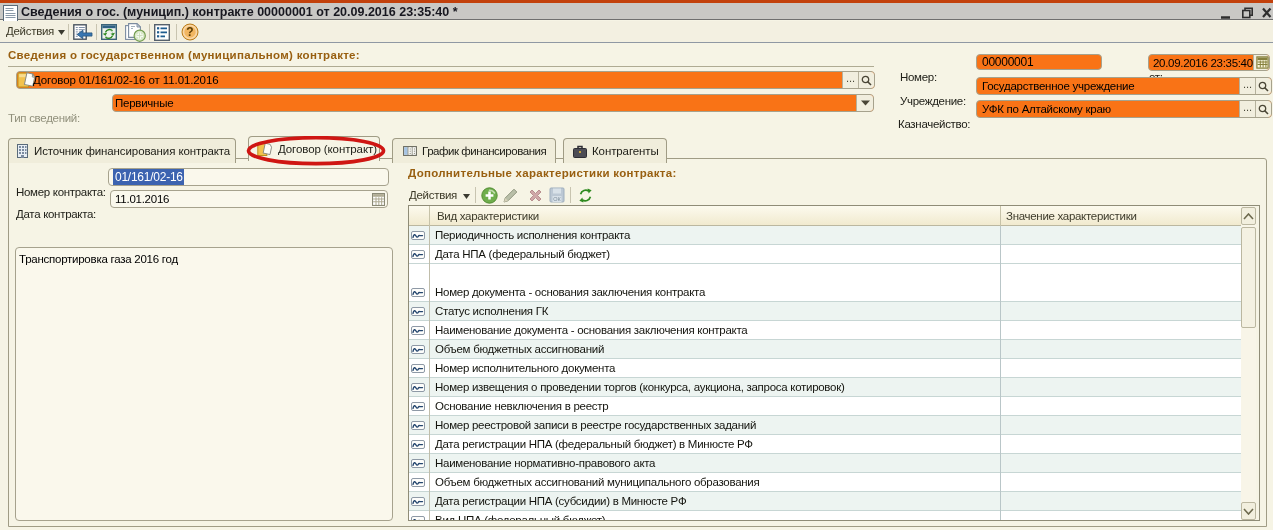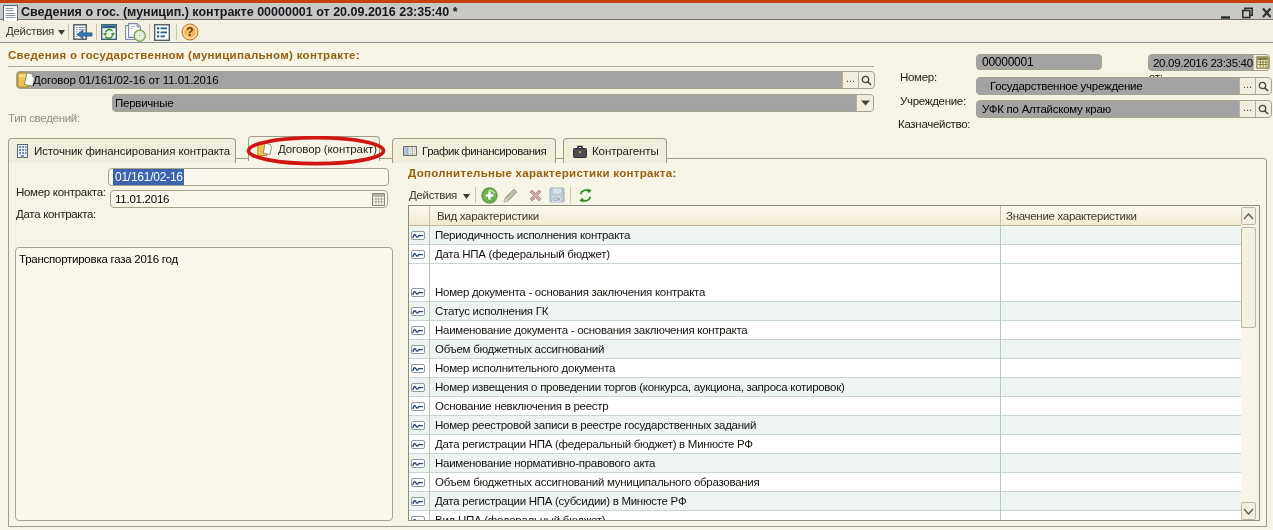--- a/index.html
+++ b/index.html
@@ -15,21 +15,21 @@
 
 #mtb { position:absolute; left:0; top:21px; width:1273px; height:22px; background:#F3F0E1;
   border-bottom:1px solid #8F98A3; }
 .tsep { position:absolute; top:3px; width:1px; height:16px; background:#C8C4B0; }
 .act { font-size:11.5px; letter-spacing:-0.3px; color:#3c3927; }
 
 
 .mhead { position:absolute; font-size:11.5px; font-weight:bold; color:#985F10; letter-spacing:0.3px; white-space:nowrap; }
 
 
-.fld { position:absolute; background:#a3a3a3; border:1px solid #A6A28D; border-radius:4px; display:flex; align-items:center; overflow:hidden; }
+.fld { position:absolute; background:#f97316; border:1px solid #A6A28D; border-radius:4px; display:flex; align-items:center; overflow:hidden; }
 .fld.cream { background:#FAF8EC; }
 .fld .txt { font-size:11.5px; letter-spacing:-0.25px; color:#000; white-space:nowrap; }
 .btnpart { background:#F1EEDE; border-left:1px solid #B5B19C; height:100%; display:flex; align-items:center; justify-content:center; flex:none; }
 .lbl { position:absolute; font-size:11.5px; letter-spacing:-0.3px; color:#21211a; white-space:nowrap;margin-top:15px; }
 .lbl.gray { color:#91907c; }
 .fld .txt.sel { background:#3C63B0; color:#fff !important; padding:1px 1px 2px 2px; }
 
 
 #page { position:absolute; left:8px; top:158px; width:1259px; height:369px;
   border:1px solid #A09C85; border-radius:0 3px 0 0; background:#F6F4E5; }
@@ -179,21 +179,21 @@
           <rect x="1.5" y="1.5" width="10" height="2.6" fill="#86803C"></rect>
           <g stroke="#86803C" stroke-width="1">
             <path d="M1.5 6 h10 M1.5 8.5 h10 M4.3 4.5 v7 M7.1 4.5 v7 M9.9 4.5 v7"></path>
           </g>
         </svg>
       </div>
 </div>
 
 <div class="lbl" style="left:900px;top:80px">Учреждение:</div>
 <div class="fld" style="left:976px;top:77px;width:296px;height:18px">
-  <span class="txt" style="margin-left:13px">Государственное учреждение</span>
+  <span class="txt" style="margin-left:5px">Государственное учреждение</span>
   <div style="flex:1"></div>
   <div class="btnpart" style="width:16px">
         <span style="font-size:11px;color:#4a4a3a;margin-top:-4px">...</span>
       </div>
   <div class="btnpart" style="width:16px">
         <svg width="11" height="11" viewBox="0 0 11 11">
           <circle cx="4.5" cy="4.5" r="3.2" fill="none" stroke="#4a4636" stroke-width="1.3"></circle>
           <path d="M7 7 L10 10" stroke="#4a4636" stroke-width="1.6"></path>
         </svg>
       </div>

